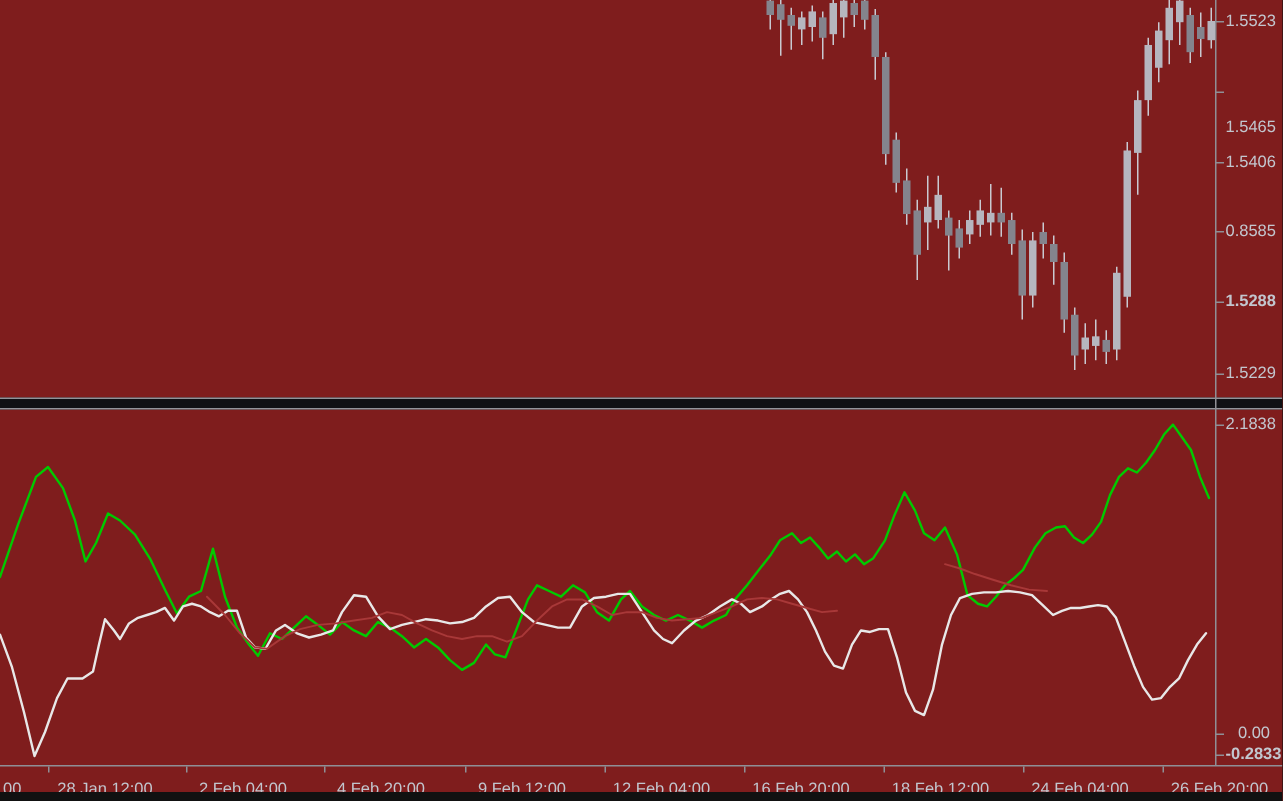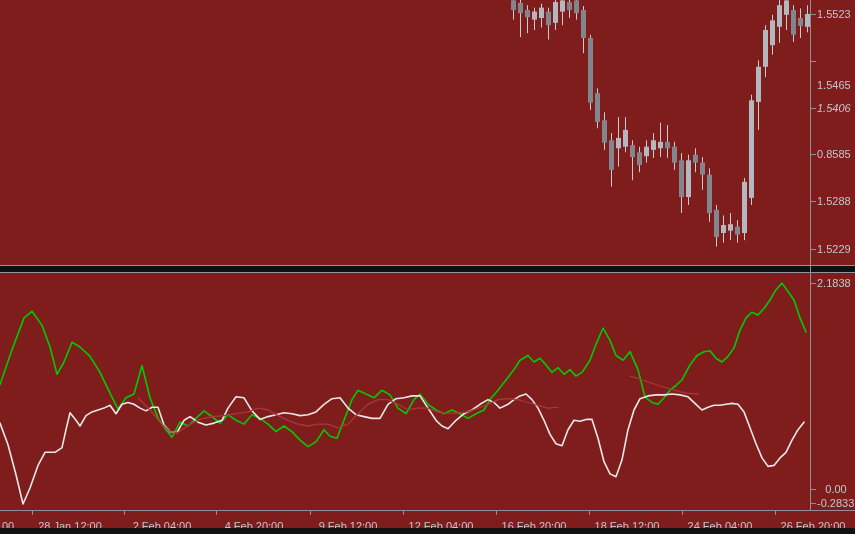--- a/index.html
+++ b/index.html
@@ -142,33 +142,33 @@
 
   <div id="price-axis"></div>
   <div id="indicator-axis"></div>
 
   <div id="time-axis"></div>
 
 <div class="axis-label" style="top: 8px;">1.5523</div>
     <div class="axis-tick-r" style="top: 14px;"></div>
     <div class="axis-label" style="top: 55px; margin-top: 24px;">1.5465</div>
     <div class="axis-tick-r" style="top: 61px;"></div>
-    <div class="axis-label" style="top: 102px; font-style: italic;">1.5406</div>
+    <div class="axis-label" style="top: 102px;">1.5406</div>
     <div class="axis-tick-r" style="top: 108px;"></div>
     <div class="axis-label" style="top: 148px;">0.8585</div>
     <div class="axis-tick-r" style="top: 154px;"></div>
-    <div class="axis-label" style="top: 195px;">1.5288</div>
+    <div class="axis-label" style="top: 195px; font-weight: bold;">1.5288</div>
     <div class="axis-tick-r" style="top: 201px;"></div>
     <div class="axis-label" style="top: 243px;">1.5229</div>
     <div class="axis-tick-r" style="top: 249px;"></div>
     <div class="axis-label" style="top: 277px;">2.1838</div>
     <div class="axis-tick-r" style="top: 283px;"></div>
     <div class="axis-label" style="top: 483px; text-align: center;">0.00</div>
     <div class="axis-tick-r" style="top: 489px;"></div>
-    <div class="axis-label" style="top: 497px;">-0.2833</div>
+    <div class="axis-label" style="top: 497px; font-weight: bold;">-0.2833</div>
     <div class="axis-tick-r" style="top: 503px;"></div>
     <div class="time-tick" style="left: 32px;"></div>
     <div class="time-label" style="left: 22px;">28 Jan 12:00</div>
     <div class="time-tick" style="left: 124px;"></div>
     <div class="time-label" style="left: 114px;">2 Feb 04:00</div>
     <div class="time-tick" style="left: 216px;"></div>
     <div class="time-label" style="left: 206px;">4 Feb 20:00</div>
     <div class="time-tick" style="left: 310px;"></div>
     <div class="time-label" style="left: 300px;">9 Feb 12:00</div>
     <div class="time-tick" style="left: 403px;"></div>

